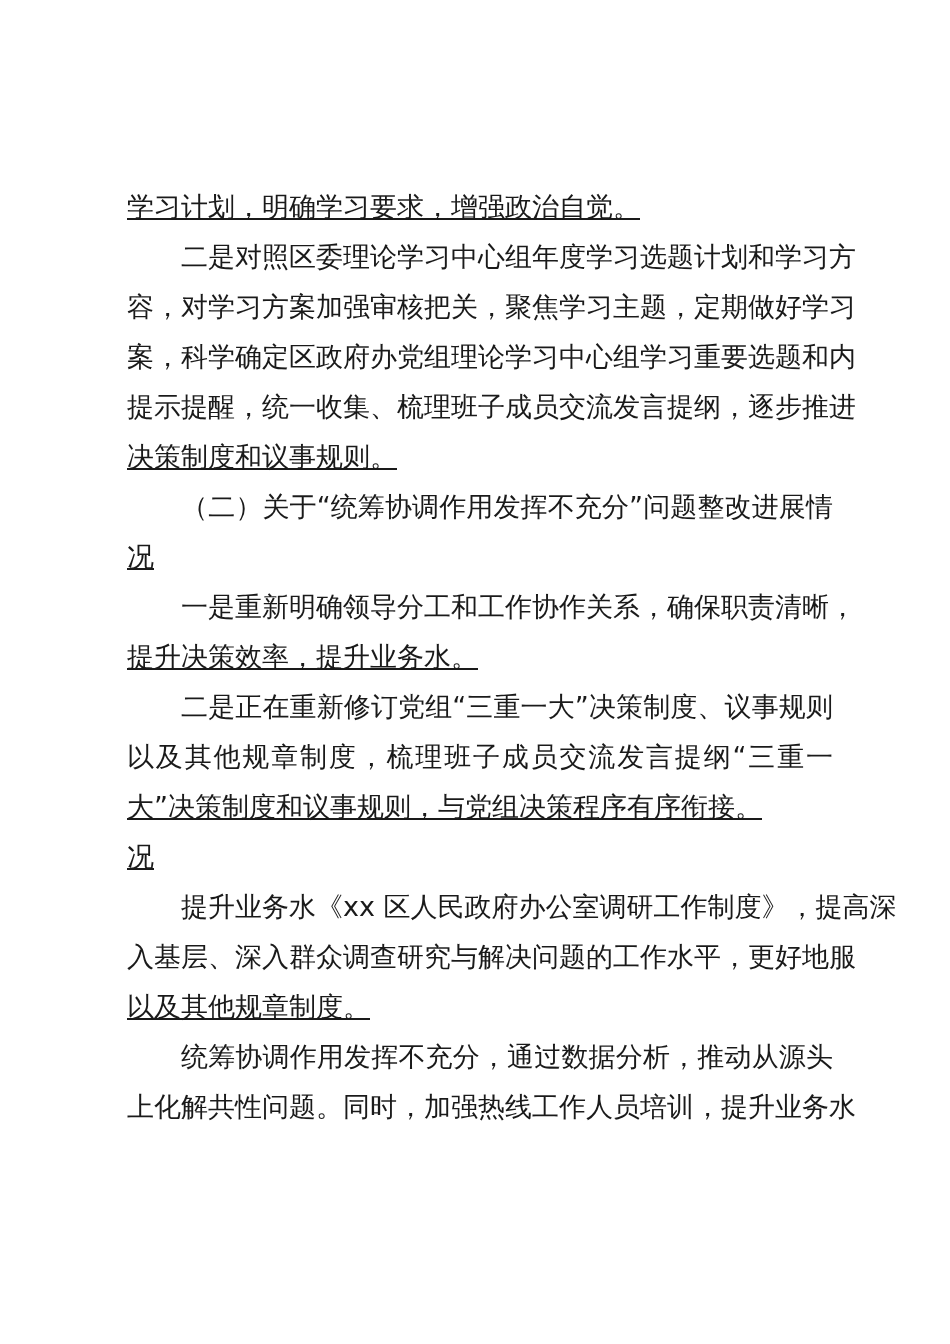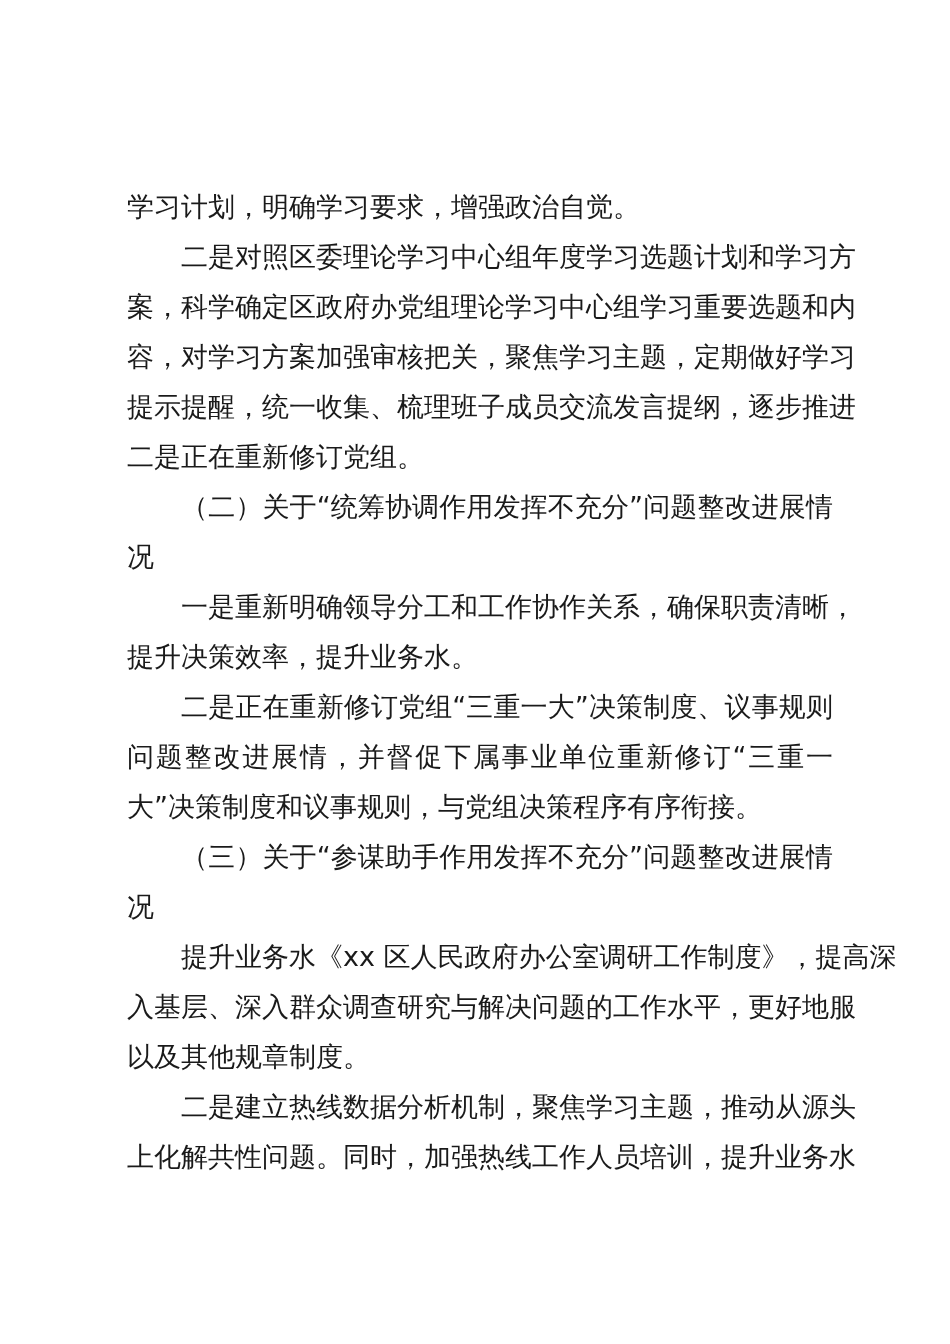--- a/index.html
+++ b/index.html
@@ -14,40 +14,39 @@
     font-size: 27px;
     line-height: 50px;
   }
   .line {
     height: 50px;
     white-space: nowrap;
     text-align: justify;
     text-align-last: justify;
     letter-spacing: 0px;
   }
-  .line.last { text-align-last: left; }
+  .line.last { text-align-last: left; text-decoration: underline; }
   .indent { padding-left: 54px; }
 </style>
 </head>
 <body>
 
 <div class="page">
   <div class="line last">学习计划，明确学习要求，增强政治自觉。</div>
   <div class="line indent">二是对照区委理论学习中心组年度学习选题计划和学习方</div>
+  <div class="line">容，对学习方案加强审核把关，聚焦学习主题，定期做好学习</div>
   <div class="line">案，科学确定区政府办党组理论学习中心组学习重要选题和内</div>
-  <div class="line">容，对学习方案加强审核把关，聚焦学习主题，定期做好学习</div>
   <div class="line">提示提醒，统一收集、梳理班子成员交流发言提纲，逐步推进</div>
-  <div class="line last">二是正在重新修订党组。</div>
+  <div class="line last">决策制度和议事规则。</div>
   <div class="line indent">（二）关于“统筹协调作用发挥不充分”问题整改进展情</div>
   <div class="line last">况</div>
   <div class="line indent">一是重新明确领导分工和工作协作关系，确保职责清晰，</div>
   <div class="line last">提升决策效率，提升业务水。</div>
   <div class="line indent">二是正在重新修订党组“三重一大”决策制度、议事规则</div>
-  <div class="line">问题整改进展情，并督促下属事业单位重新修订“三重一</div>
+  <div class="line">以及其他规章制度，梳理班子成员交流发言提纲“三重一</div>
   <div class="line last">大”决策制度和议事规则，与党组决策程序有序衔接。</div>
-  <div class="line indent">（三）关于“参谋助手作用发挥不充分”问题整改进展情</div>
   <div class="line last">况</div>
   <div class="line indent">提升业务水《xx 区人民政府办公室调研工作制度》，提高深</div>
   <div class="line">入基层、深入群众调查研究与解决问题的工作水平，更好地服</div>
   <div class="line last">以及其他规章制度。</div>
-  <div class="line indent">二是建立热线数据分析机制，聚焦学习主题，推动从源头</div>
+  <div class="line indent">统筹协调作用发挥不充分，通过数据分析，推动从源头</div>
   <div class="line">上化解共性问题。同时，加强热线工作人员培训，提升业务水</div>
 </div>
 
 </body></html>

